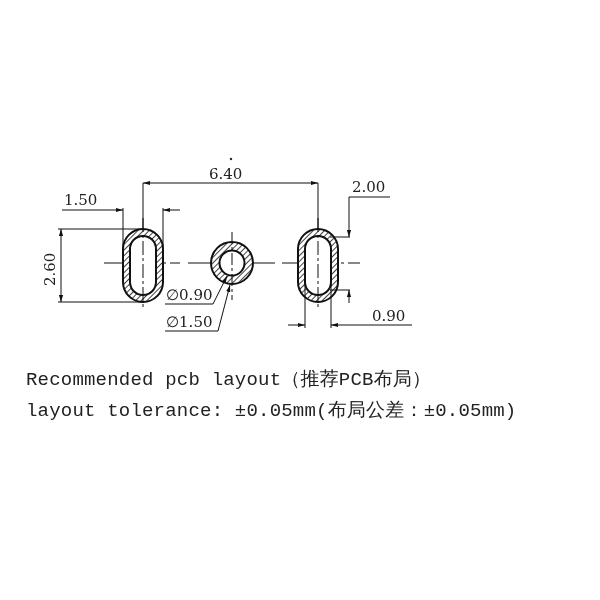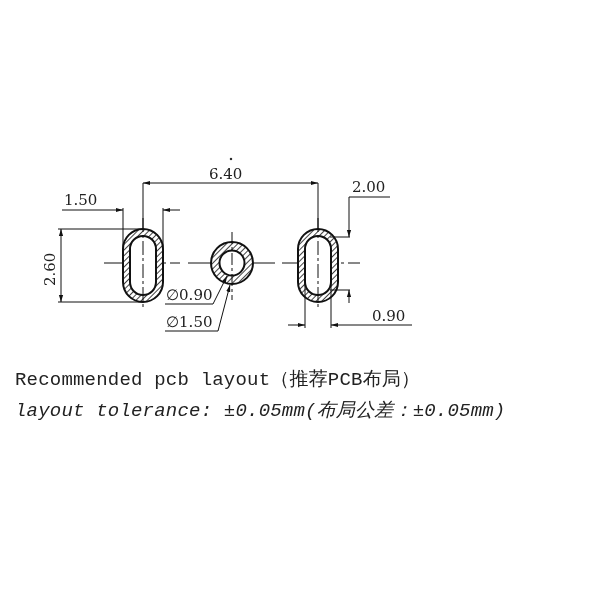--- a/index.html
+++ b/index.html
@@ -1,21 +1,21 @@
 <!DOCTYPE html>
 <html><head>
 <meta charset="utf-8">
 <style>
   html, body { margin: 0; padding: 0; background: #ffffff; }
   body { width: 600px; height: 600px; position: relative; overflow: hidden; }
   #drawing { position: absolute; left: 0; top: 0; width: 600px; height: 600px; }
   .dimtext { font-family: "DejaVu Serif", "Liberation Serif", serif; font-size: 15px; fill: #222; }
-  .note { position: absolute; left: 15px; font-family: "Liberation Mono", "DejaVu Sans Mono", monospace; font-size: 19px; color: #222; white-space: pre; letter-spacing: 0.2px; }
+  .note { position: absolute; left: 26px; font-family: "Liberation Mono", "DejaVu Sans Mono", monospace; font-size: 19px; color: #222; white-space: pre; letter-spacing: 0.2px; }
   #note1 { top: 366px; }
-  #note2 { top: 397px; font-style: italic; }
+  #note2 { top: 397px; }
 </style>
 </head>
 <body>
 
 <svg id="drawing" viewBox="0 0 600 600" xmlns="http://www.w3.org/2000/svg">
   <defs>
     <pattern id="hatch" patternUnits="userSpaceOnUse" width="4" height="4" patternTransform="rotate(45)">
       <rect width="4" height="4" fill="#fff"></rect>
       <line x1="0" y1="0" x2="0" y2="4" stroke="#111" stroke-width="1.6"></line>
     </pattern>

